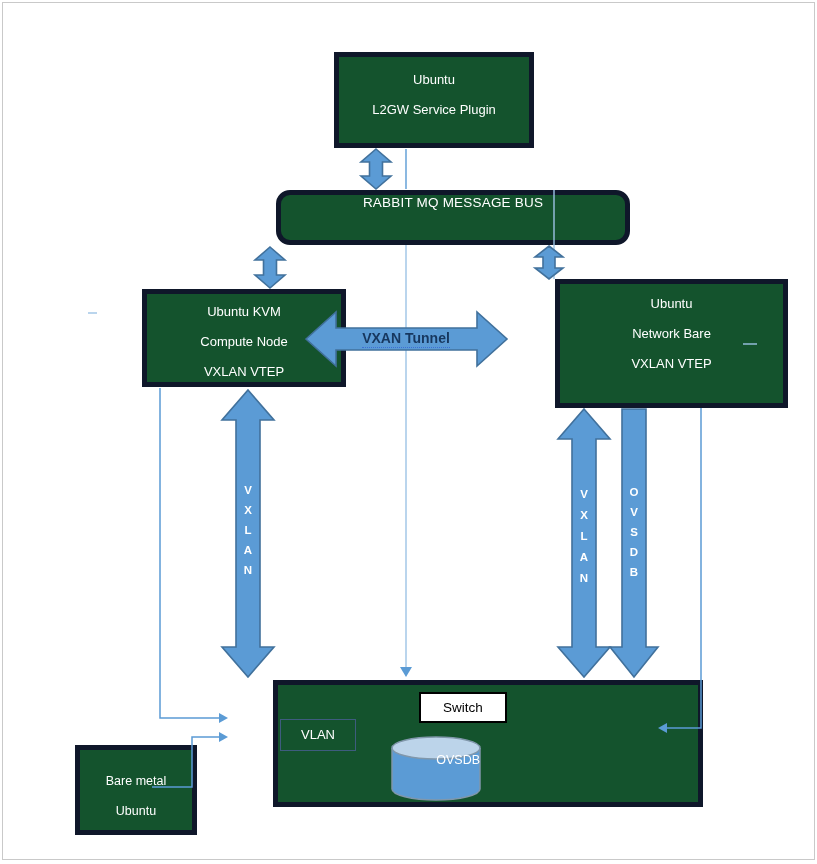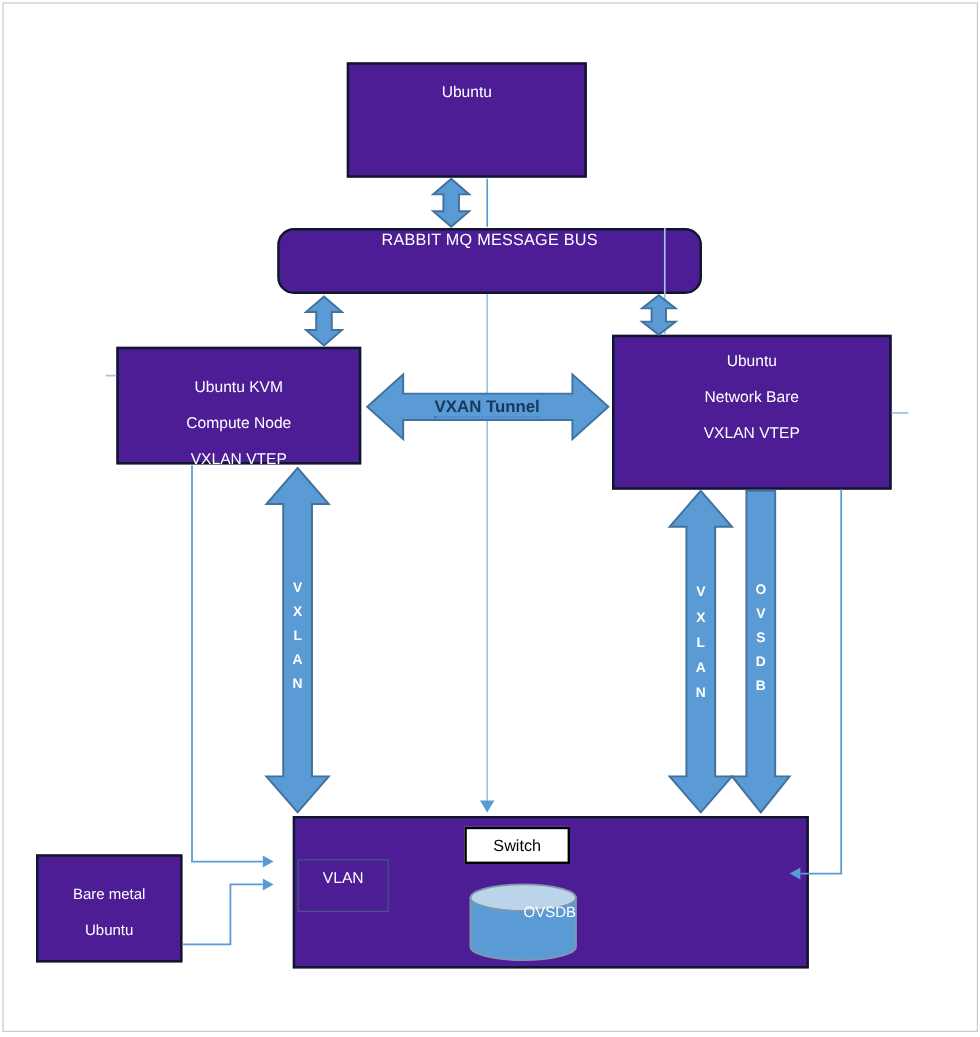--- a/index.html
+++ b/index.html
@@ -7,35 +7,35 @@
     position:relative;width:817px;height:864px;background:#ffffff;
     font-family:"Liberation Sans", sans-serif;overflow:hidden;
   }
   .frame{position:absolute;left:2px;top:2px;width:811px;height:856px;
     border:1px solid #c9c9c9;pointer-events:none;}
   .layer{position:absolute;left:0;top:0;width:817px;height:864px;}
   .boxes{z-index:1;}
   .overlay{z-index:2;pointer-events:none;}
   .labels{z-index:3;pointer-events:none;}
   .box{
-    position:absolute;background:#4c1d95;border:2px solid #0f172a;
-    color:#ffffff;text-align:center;font-size:13px;box-sizing:border-box;
+    position:absolute;background:#14532d;border:5px solid #0f172a;
+    color:#ffffff;text-align:center;font-size:13px;box-sizing:border-box;margin-left:45px;
   }
   .controller{left:289px;top:52px;width:200px;height:96px;padding-top:8px;line-height:30px;}
   .bus{left:231px;top:190px;width:354px;height:55px;border-radius:14px;padding-top:0;font-size:13.5px;letter-spacing:.2px;}
-  .compute{left:97px;top:289px;width:204px;height:98px;padding-top:17px;line-height:30px;}
+  .compute{left:97px;top:289px;width:204px;height:98px;padding-top:3px;line-height:30px;}
   .network{left:510px;top:279px;width:233px;height:129px;padding-top:5px;line-height:30px;}
-  .baremetal{left:30px;top:712px;width:122px;height:90px;padding-top:16px;line-height:30px;font-size:12.5px;}
-  .switchbox{left:244px;top:680px;width:430px;height:127px;}
+  .baremetal{left:30px;top:745px;width:122px;height:90px;padding-top:16px;line-height:30px;font-size:12.5px;}
+  .switchbox{left:228px;top:680px;width:430px;height:127px;}
   .switch-label{
     position:absolute;left:141px;top:7px;width:88px;height:31px;background:#ffffff;
     border:2px solid #000000;color:#000000;line-height:27px;font-size:13.5px;box-sizing:border-box;text-align:center;
   }
   .vlan{
-    position:absolute;left:2px;top:34px;width:76px;height:44px;
+    position:absolute;left:2px;top:34px;width:76px;height:32px;
     border:1.5px solid #3e5c7e;color:#ffffff;line-height:29px;font-size:13px;box-sizing:border-box;text-align:center;
   }
   .vstack{
     position:absolute;color:#ffffff;font-weight:600;font-size:11.5px;
     line-height:20px;text-align:center;white-space:pre-line;width:30px;
   }
   .stack-left{left:233px;top:480px;}
   .stack-right{left:569px;top:484px;line-height:21px;}
   .stack-ovsdb{left:619px;top:482px;}
   .tunnel-label{
@@ -50,20 +50,21 @@
 </style>
 </head>
 <body>
 
 <div class="canvas">
 
   <div class="layer boxes">
 
     <div class="box controller">
       <div>Ubuntu</div>
+      <div>L2GW Service Plugin</div>
     </div>
 
     <div class="box bus">
       <div>RABBIT MQ MESSAGE BUS</div>
     </div>
 
     <div class="box compute">
       <div>Ubuntu KVM</div>
       <div>Compute Node</div>
       <div>VXLAN VTEP</div>

